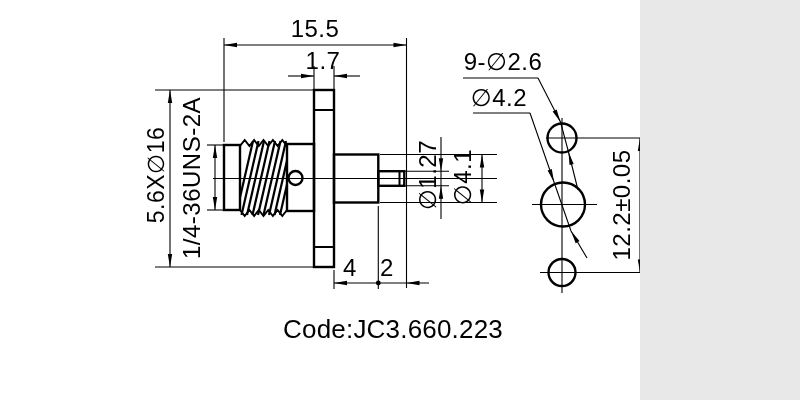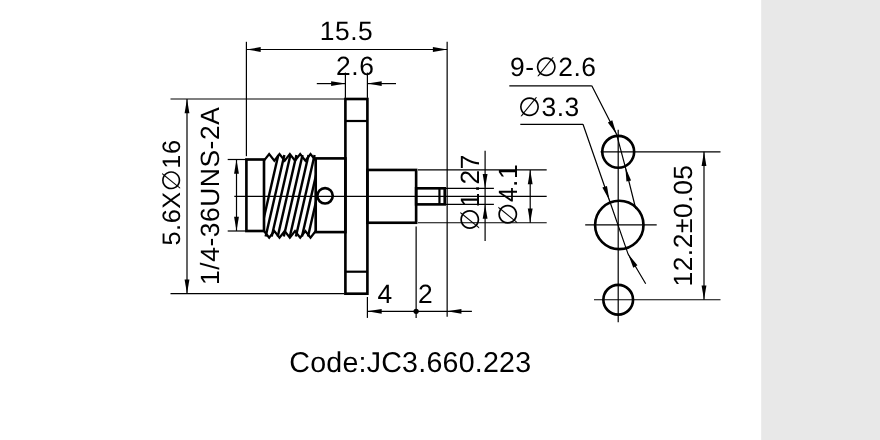--- a/index.html
+++ b/index.html
@@ -1,18 +1,18 @@
 <!DOCTYPE html>
 <html><head>
 <meta charset="utf-8">
 <style>
   html,body{margin:0;padding:0;background:#e8e8e8;}
   .canvas{
     position:relative;
-    width:692px;height:400px;
+    width:640px;height:400px;
     background:#ffffff;
     overflow:hidden;
     font-family:"Liberation Sans", sans-serif;
   }
   .canvas svg{position:absolute;left:0;top:0;}
   .t{
     position:absolute;
     color:#000;
     white-space:nowrap;
     transform:translate(-50%,-50%);
@@ -30,21 +30,21 @@
   .t-4   {left:350px;top:268px;font-size:24px;}
   .t-2   {left:387px;top:268px;font-size:24px;}
   .t-26  {left:503px;top:62px;font-size:24px;}
   .t-42  {left:499px;top:98px;font-size:24px;}
   .t-122 {left:622px;top:205px;font-size:24px;}
   .t-code,.t-type{
     transform:none;
     font-size:26px;
     letter-spacing:0.2px;
   }
-  .t-code{left:263px;top:316px;}
+  .t-code{left:283px;top:316px;}
   .t-type{left:267px;top:345px;}
 </style>
 </head>
 <body>
 
 <div class="canvas">
 
   <svg width="800" height="400" viewBox="0 0 800 400">
     <defs>
       <clipPath id="threadClip">
@@ -164,26 +164,26 @@
     </g>
 
     <g stroke="#000" stroke-width="2.4" fill="none">
       <circle cx="562" cy="138" r="14.5"></circle>
       <circle cx="563" cy="204.5" r="22"></circle>
       <circle cx="562" cy="272.5" r="13.5"></circle>
     </g>
   </svg>
 
   <div class="t t-155">15.5</div>
-  <div class="t t-17">2.6</div>
+  <div class="t t-17">1.7</div>
   <div class="t rot t-5616">5.6X∅16</div>
   <div class="t rot t-uns">1/4-36UNS-2A</div>
   <div class="t rot t-127">∅1.27</div>
   <div class="t rot t-41">∅4.1</div>
   <div class="t t-4">4</div>
   <div class="t t-2">2</div>
   <div class="t t-26">9-∅2.6</div>
-  <div class="t t-42">∅3.3</div>
+  <div class="t t-42">∅4.2</div>
   <div class="t rot t-122">12.2±0.05</div>
 
   <div class="t t-code">Code:JC3.660.223</div>
 
 </div>
 
 </body></html>

